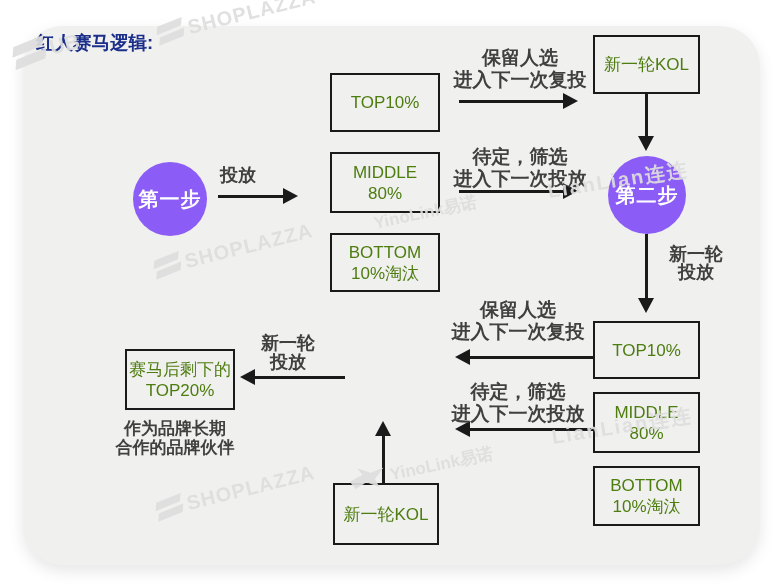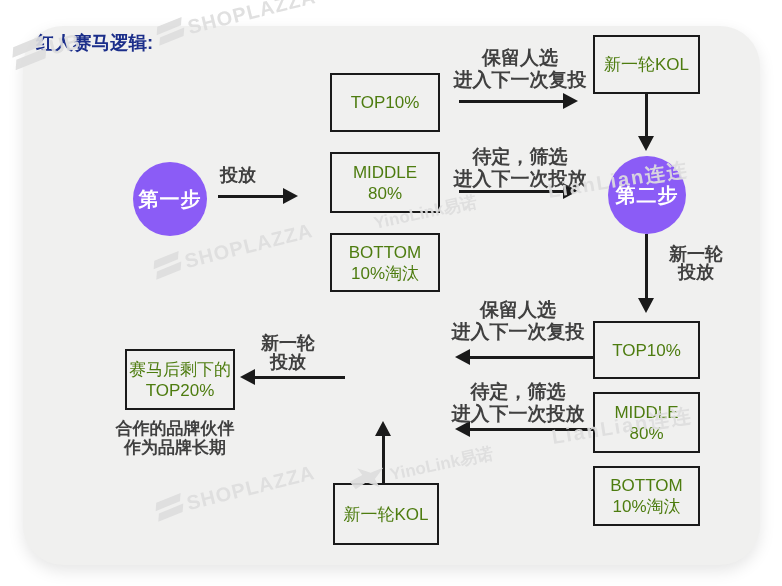--- a/index.html
+++ b/index.html
@@ -165,22 +165,22 @@
   <div class="albl" id="l6">
     <span>待定，筛选</span>
     <span>进入下一次投放</span>
   </div>
   <div class="albl" id="l7">
     <span>新一轮</span>
     <span>投放</span>
   </div>
 
   <div class="albl" id="caption">
+    <span>作为品牌长期</span>
     <span>合作的品牌伙伴</span>
-    <span>作为品牌长期</span>
   </div>
 
   <div class="wm wm-hub" id="wm-hub">
     <span class="flag big"></span>
     <span>UB</span>
   </div>
   <div class="wm wm-shop" id="wm-shop1">
     <span class="flag"></span>
     <span>SHOPLAZZA</span>
   </div>

